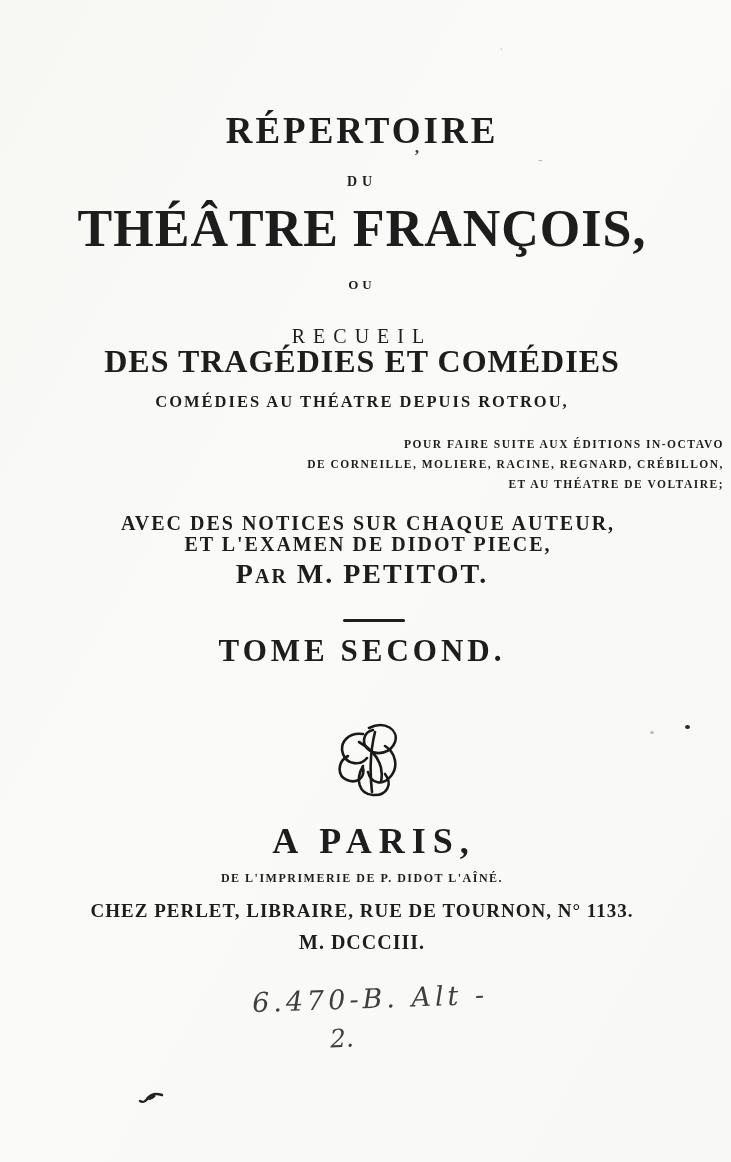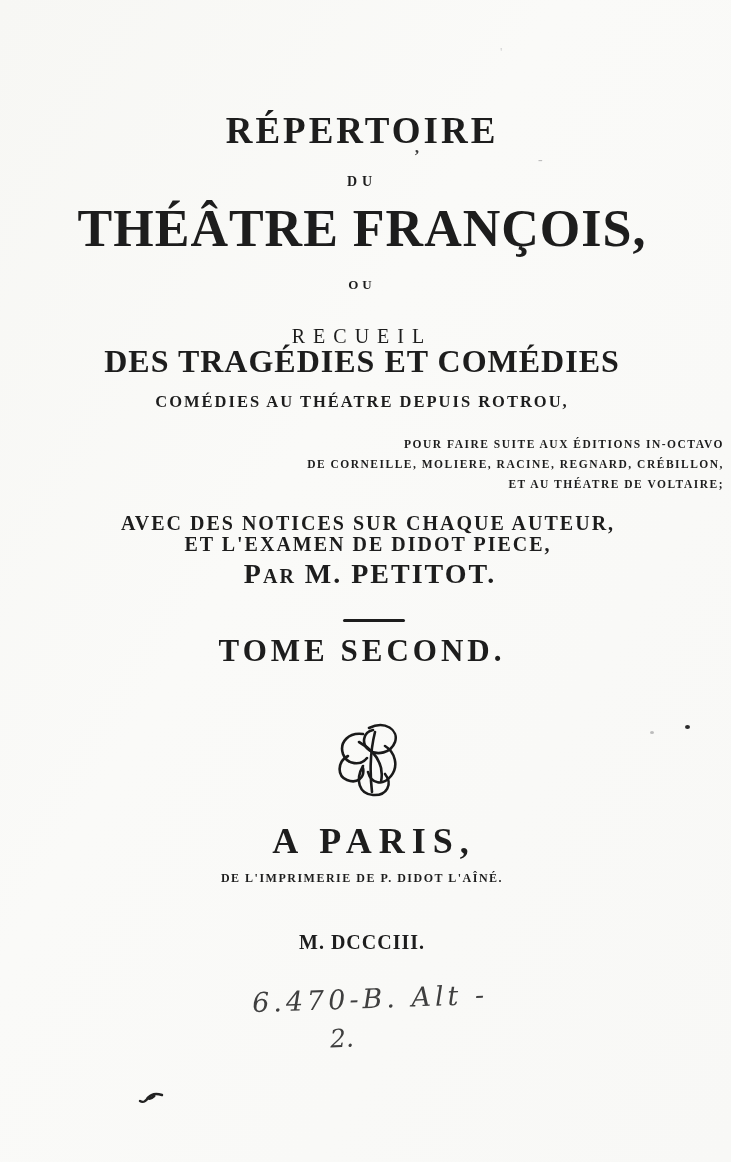--- a/index.html
+++ b/index.html
@@ -15,21 +15,21 @@
   .line{position:absolute;left:0;width:724px;text-align:center;white-space:nowrap;}
   .t-repertoire{top:109px;font-size:37px;letter-spacing:3px;font-weight:bold;}
   .t-du{top:174px;font-size:14px;letter-spacing:5px;font-weight:bold;}
   .t-main{top:199px;font-size:52px;letter-spacing:1px;font-weight:bold;}
   .t-ou{top:277px;font-size:13px;letter-spacing:4px;font-weight:bold;}
   .t-recueil{top:311px;font-size:20px;letter-spacing:8px;font-weight:normal;margin-top:14px;}
   .t-collection{top:343px;font-size:32px;letter-spacing:1px;font-weight:bold;}
   .t-scope{top:392px;font-size:16.5px;letter-spacing:2px;font-weight:bold;}
   .t-suite{top:434px;font-size:11.5px;line-height:20px;letter-spacing:1.5px;font-weight:bold;text-align:right;}
   .t-notices{top:513px;font-size:20px;line-height:20.5px;letter-spacing:2px;font-weight:bold;padding-left:6px;}
-  .t-author{top:558px;font-size:28px;letter-spacing:2px;font-weight:bold;font-variant:small-caps;padding-left:8px;}
+  .t-author{top:558px;font-size:28px;letter-spacing:2px;font-weight:bold;font-variant:small-caps;}
   .rule{position:absolute;top:619px;left:343px;width:62px;height:3px;background:#1d1d1d;border-radius:2px;}
   .t-tome{top:633px;font-size:31px;letter-spacing:4px;font-weight:bold;}
   .monogram{position:absolute;top:721px;left:333px;width:72px;height:78px;}
   .t-city{top:820px;font-size:36px;letter-spacing:7px;font-weight:bold;padding-left:12px;}
   .t-printer{top:871px;font-size:12px;letter-spacing:1.5px;font-weight:bold;}
   .t-bookseller{top:900px;font-size:19px;letter-spacing:1px;font-weight:bold;}
   .t-year{top:931px;font-size:20px;letter-spacing:1px;font-weight:bold;}
   .hand{position:absolute;font-family:"DejaVu Serif",serif;font-style:italic;
         color:#3f3f3f;white-space:nowrap;}
   .hand1{top:983px;left:252px;font-size:27px;letter-spacing:4px;transform:rotate(-2deg);}
@@ -96,20 +96,21 @@
         <path d="M42 11 C38 27 36 45 39 71"></path>
         <path d="M26 21 C40 29 52 41 48 61"></path>
       </g>
     </svg>
   </div>
 
   <div class="line t-city">A PARIS,</div>
 
   <div class="line t-printer">DE L'IMPRIMERIE DE P. DIDOT L'AÎNÉ.</div>
 
+  <div class="line t-bookseller">CHEZ PERLET, LIBRAIRE, RUE DE TOURNON, N° 1133.</div>
 
   <div class="line t-year">M. DCCCIII.</div>
 
   <div class="hand hand1">6.470-B. Alt -</div>
   <div class="hand hand2">2.</div>
 
   <div class="checkmark">
     <svg width="28" height="18" viewBox="0 0 28 18">
       <path d="M2 12 C5 14 7 13 10 9 C13 5 18 4 24 6" fill="none" stroke="#222" stroke-width="2.4" stroke-linecap="round"></path>
       <path d="M10 9 C12 10 14 9 16 7" fill="none" stroke="#222" stroke-width="3" stroke-linecap="round"></path>

